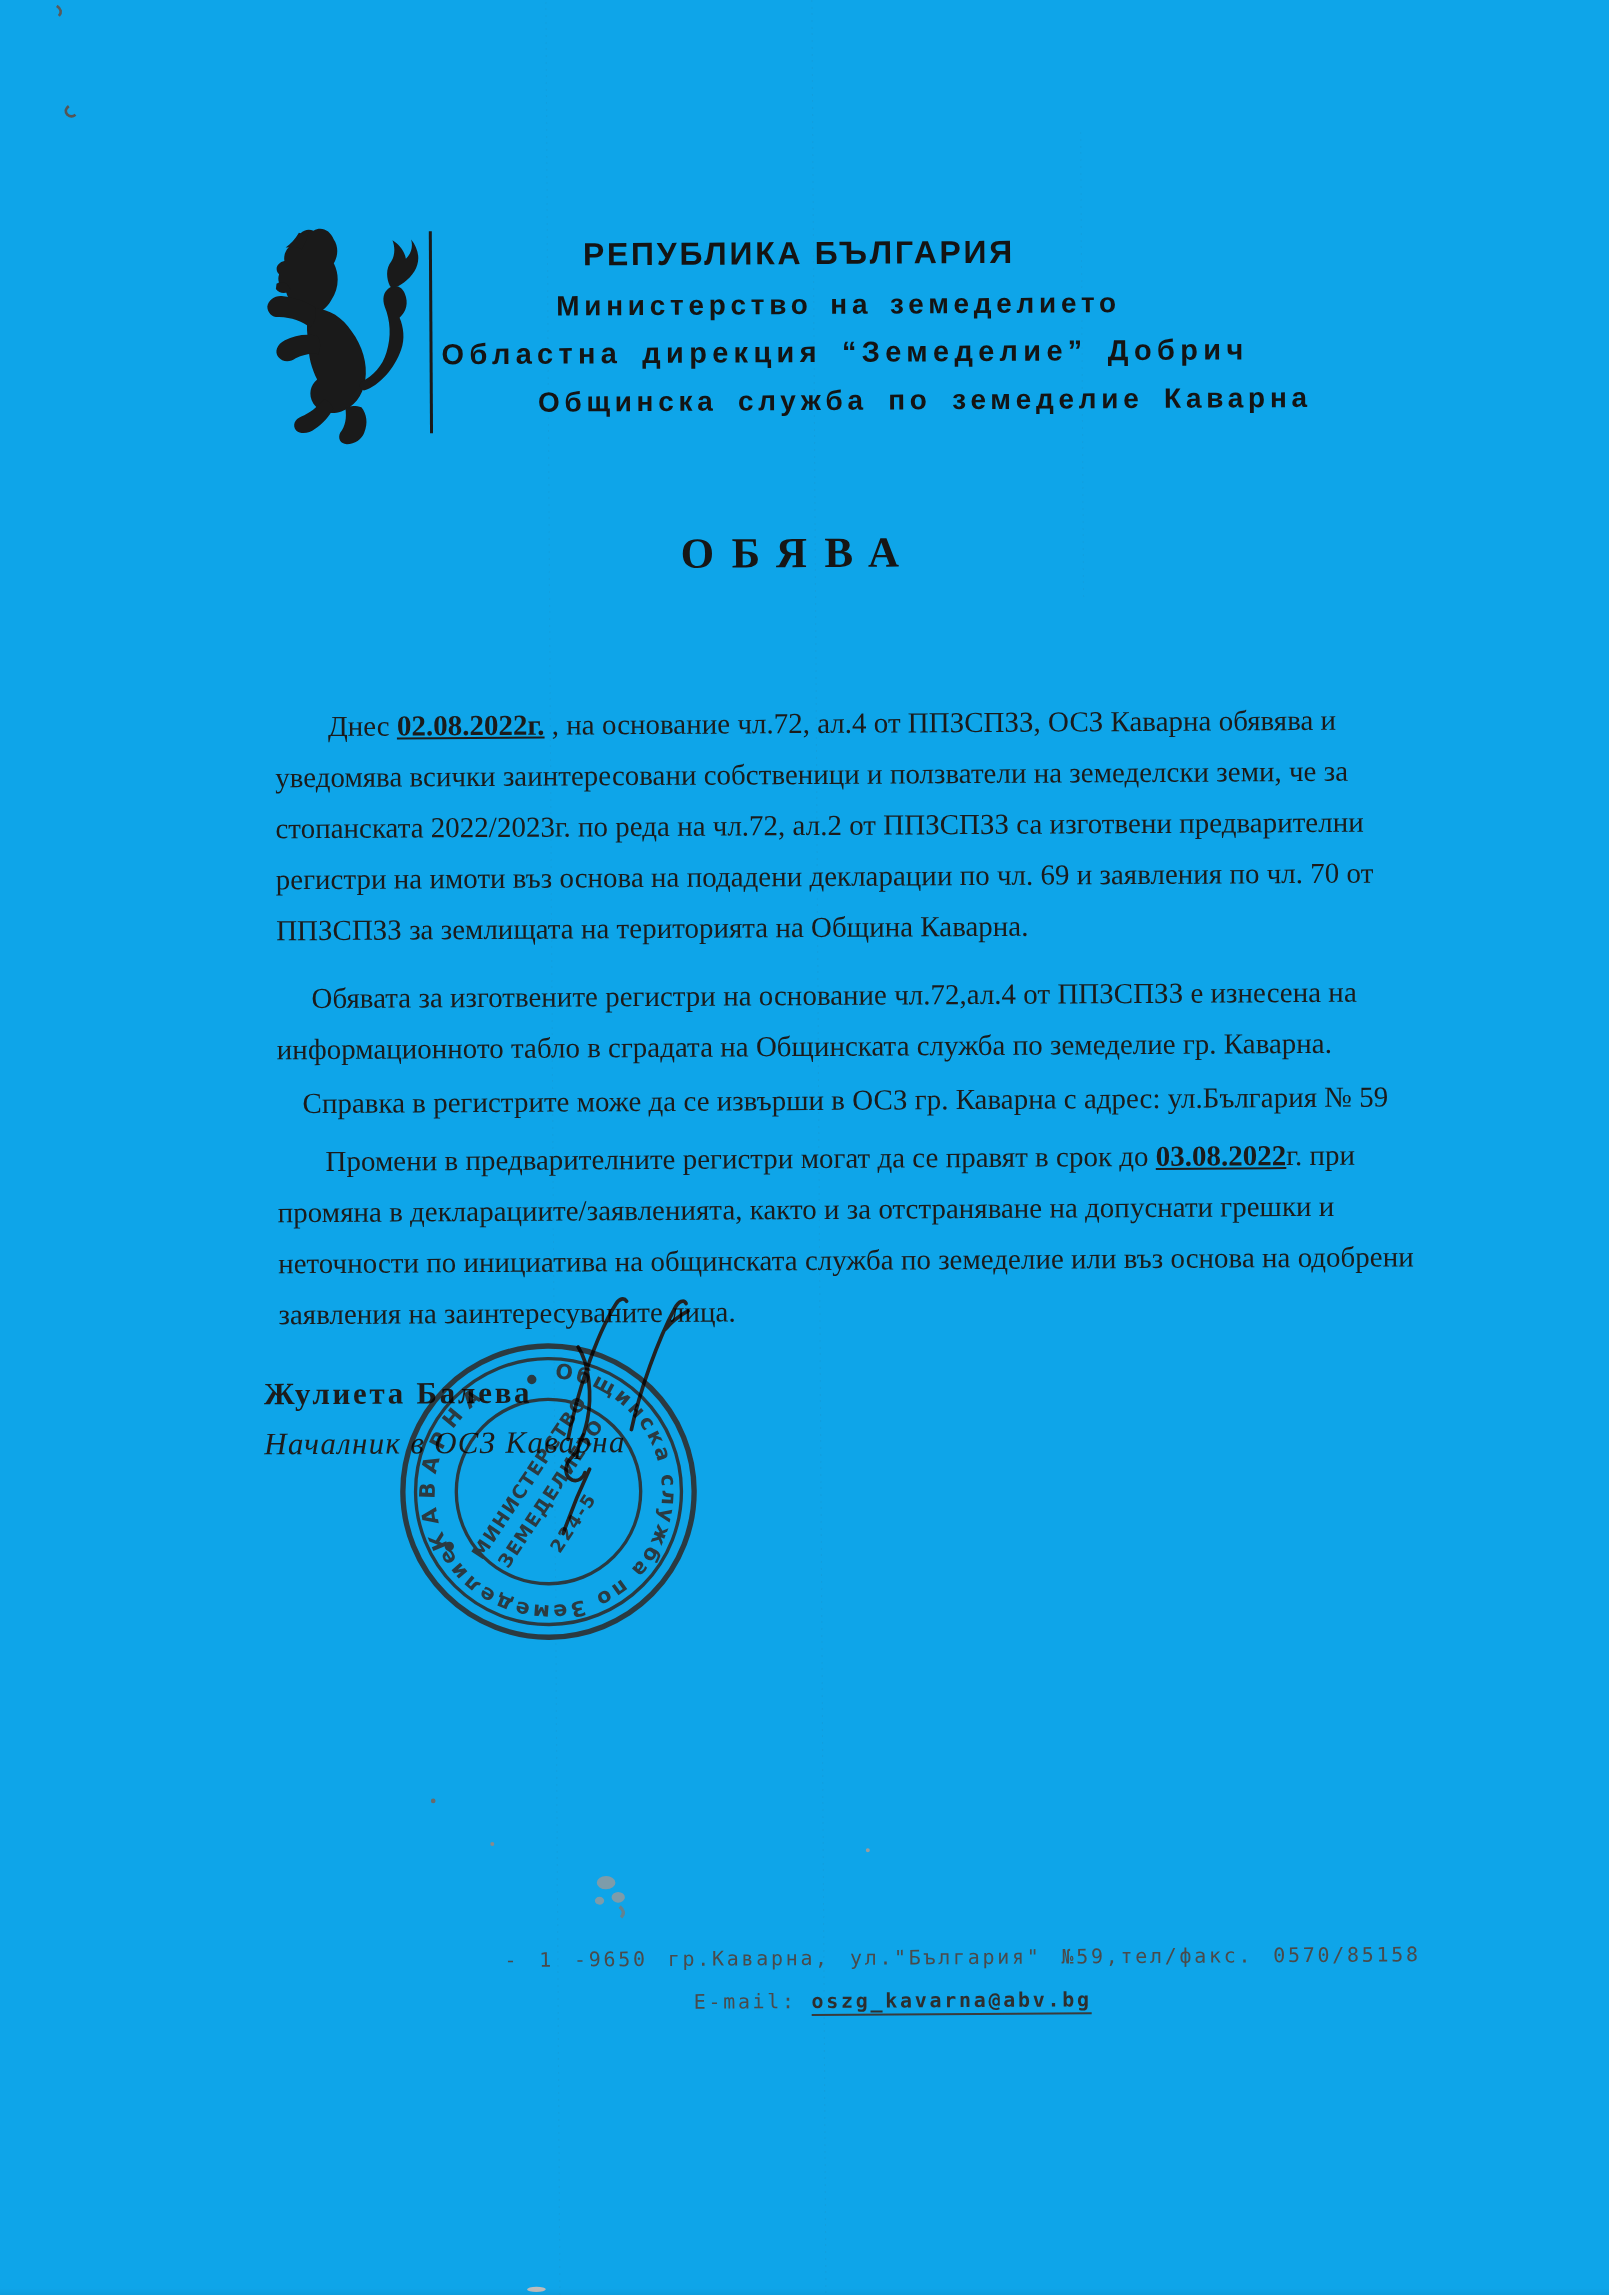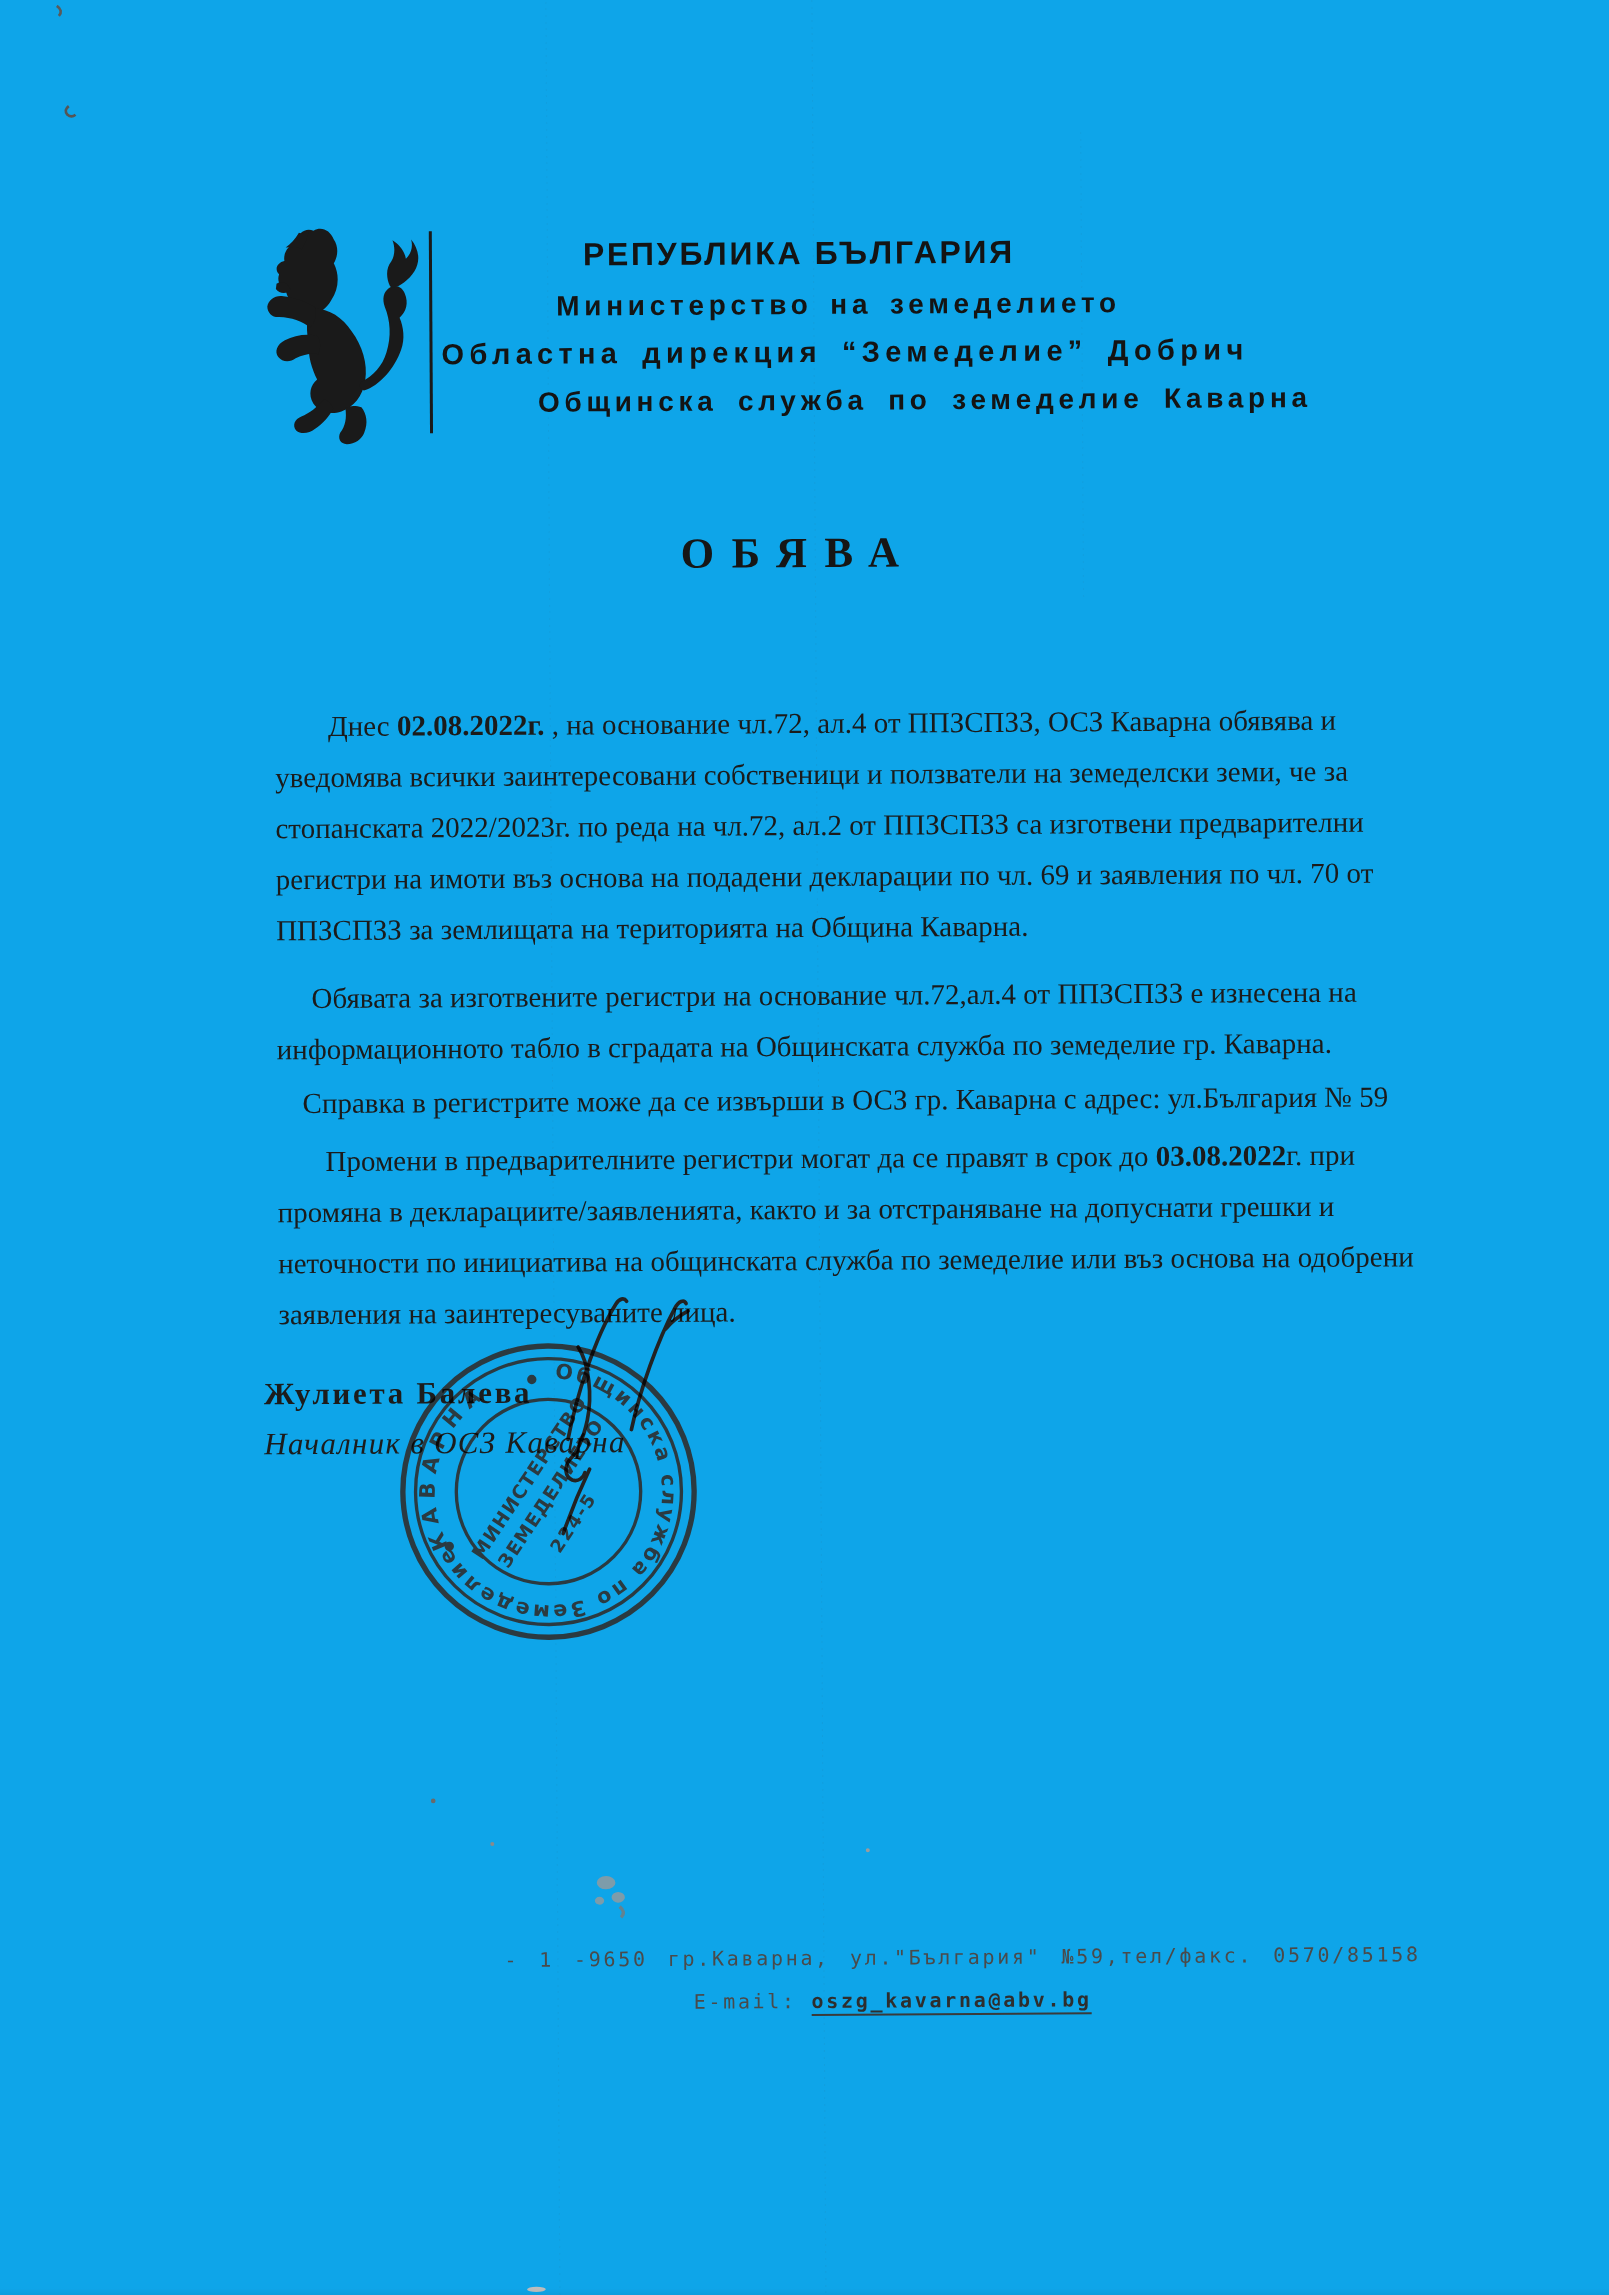--- a/index.html
+++ b/index.html
@@ -14,21 +14,21 @@
   .lh-directorate{left:445px;top:336px;font-size:29px;letter-spacing:5.3px;word-spacing:6.7px;}
   .lh-office{left:541px;top:385px;font-size:28px;letter-spacing:4.7px;word-spacing:8px;}
   .lh-bar{left:433px;top:229px;width:3.3px;height:202px;background:#1a1a1a;}
   .lion{left:263px;top:219px;width:167px;height:227px;}
   
   .doc-title{left:683px;top:528px;font-size:43px;font-weight:700;letter-spacing:17.4px;color:#161616;}
   
   .body-wrap{position:absolute;left:276px;top:0;width:1176px;}
   .para{position:absolute;left:0;font-size:29px;line-height:51px;color:#1b1b1b;}
   .para .line{white-space:nowrap;}
-  .para .bold{font-weight:700;}
+  .para .bold{font-weight:700;text-decoration:underline;}
   
   .sig-name{left:261px;top:1373px;font-size:31px;font-weight:700;letter-spacing:2.7px;}
   .sig-role{left:261px;top:1423px;font-size:31px;font-style:italic;letter-spacing:1.3px;}
   
   .stamp{position:absolute;left:378px;top:1323px;width:334px;height:334px;opacity:.9;mix-blend-mode:multiply;}
   .pen{position:absolute;left:0;top:0;width:1610px;height:2295px;pointer-events:none;mix-blend-mode:multiply;}
   
   .foot{font-family:"DejaVu Sans Mono", monospace;color:#4a4a4a;}
   .foot-address{left:498px;top:1946px;font-size:20px;letter-spacing:2.7px;word-spacing:5.3px;}
   .foot-email{left:687px;top:1989px;font-size:20px;letter-spacing:2.7px;}

